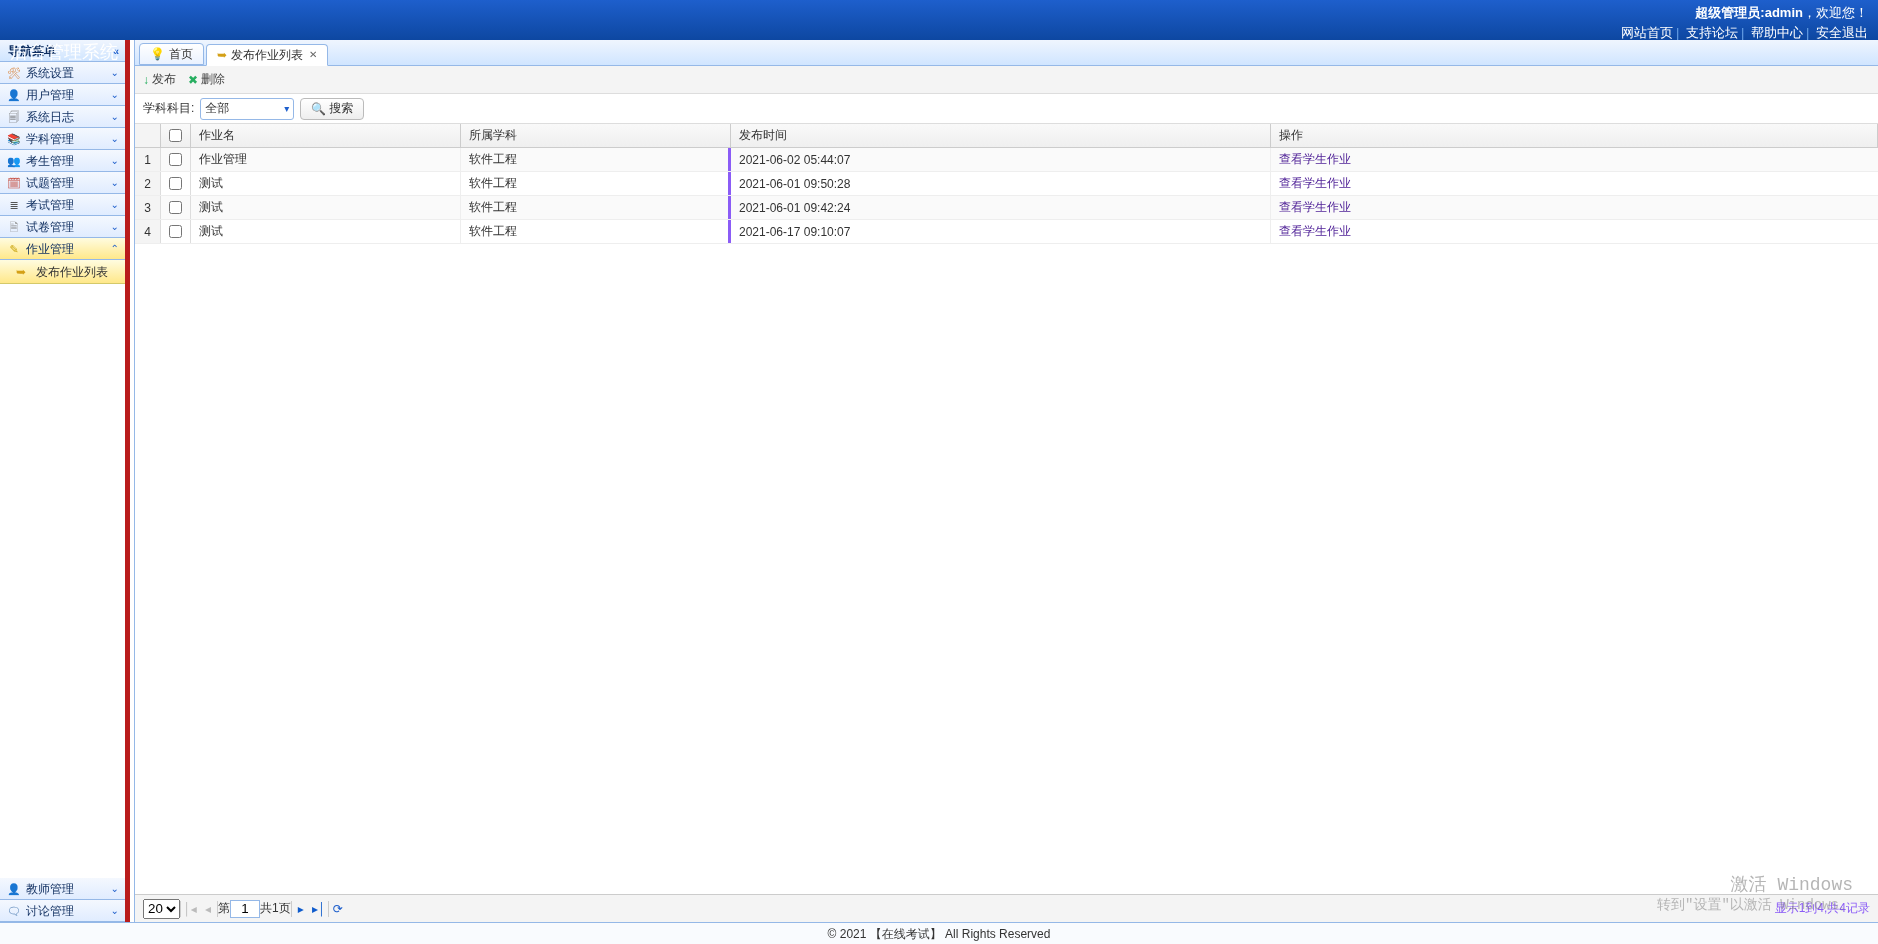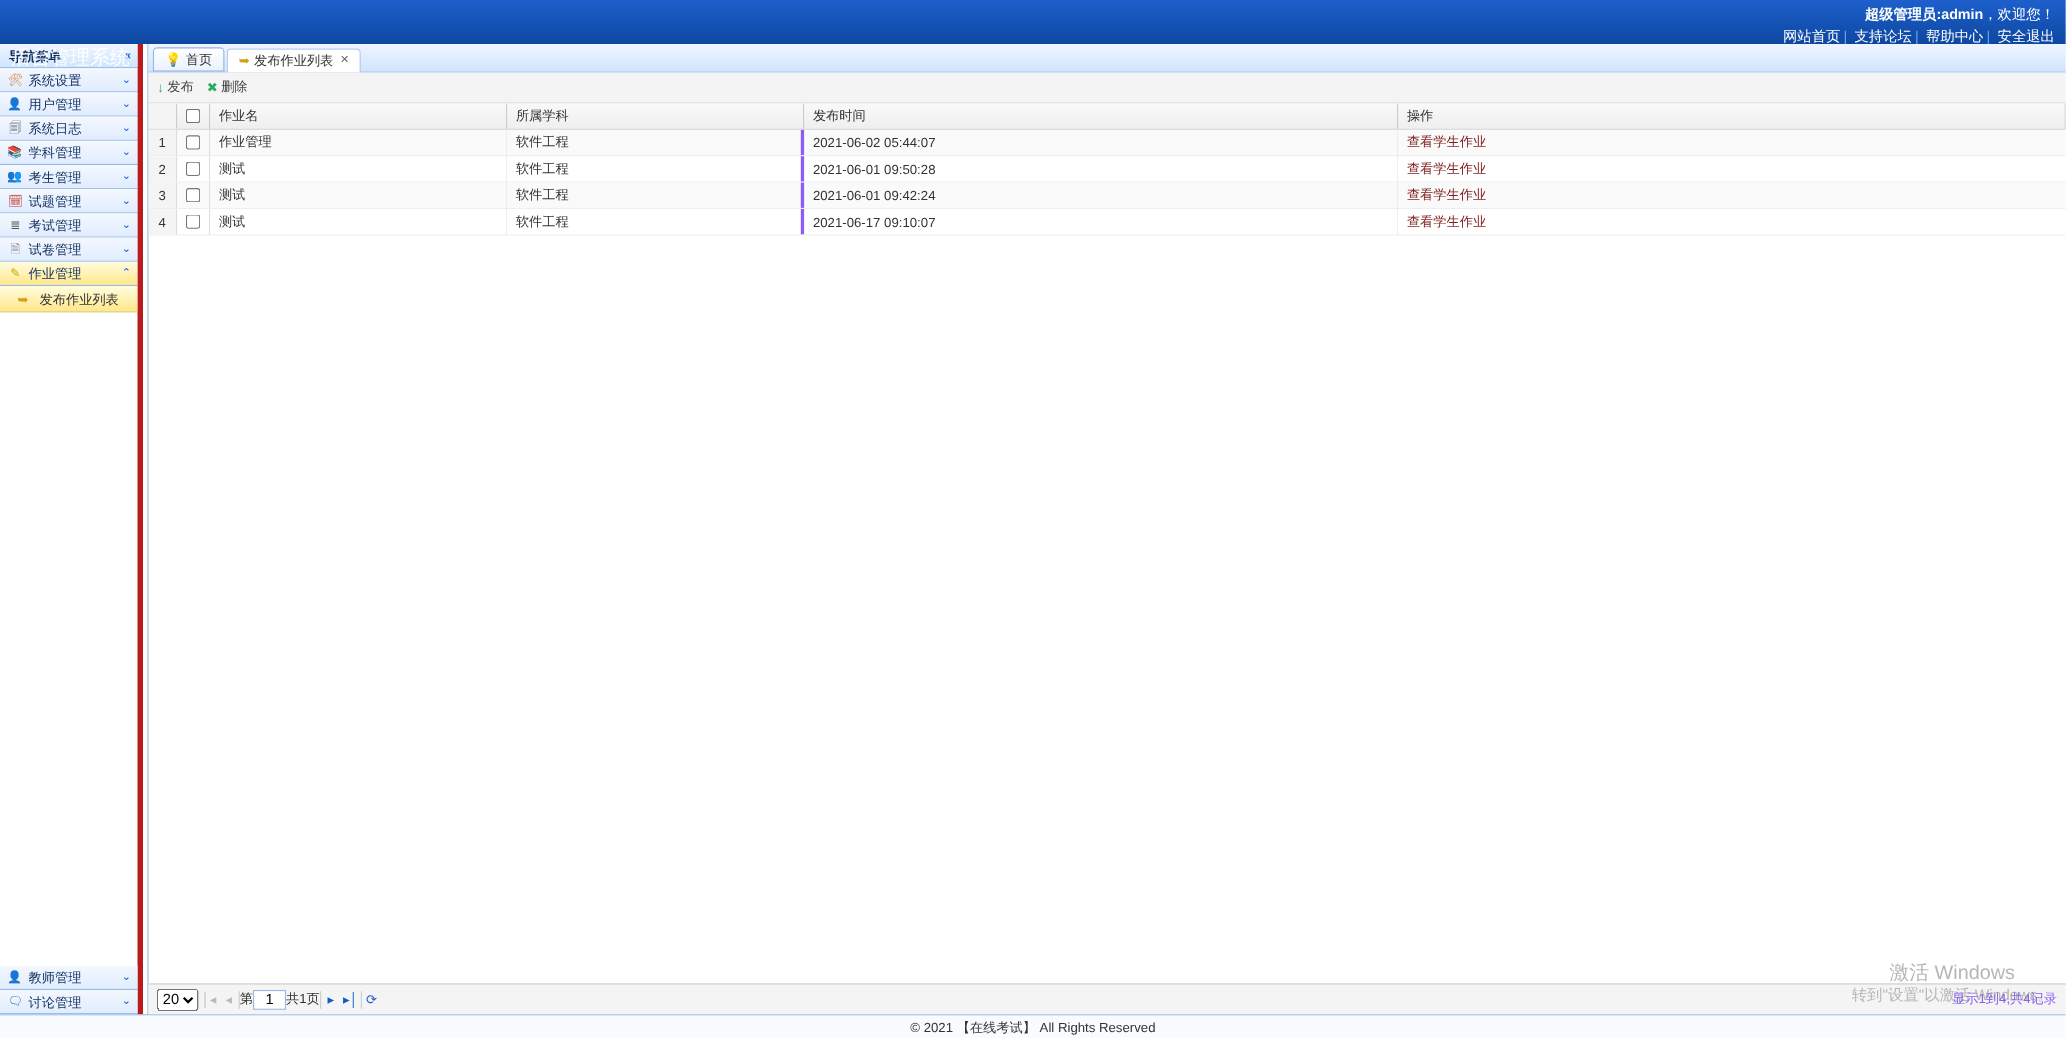--- a/index.html
+++ b/index.html
@@ -59,38 +59,38 @@
     .grid { flex: 1; overflow: auto; }
     .grid-header { display: flex; background: linear-gradient(to bottom, #f9f9f9, #efefef); border-bottom: 1px solid #ccc; height: 24px; align-items: center; }
     .grid-row { display: flex; height: 24px; align-items: center; border-bottom: 1px solid #eee; }
     .grid-row:nth-child(odd) { background: #fafafa; }
     .col-num { width: 26px; text-align: center; border-right: 1px solid #ddd; height: 100%; display: flex; align-items: center; justify-content: center; background: #f4f4f4; }
     .col-chk { width: 30px; text-align: center; border-right: 1px solid #ddd; height: 100%; display: flex; align-items: center; justify-content: center; }
     .col-name { width: 270px; padding-left: 8px; border-right: 1px solid #eee; height: 100%; display: flex; align-items: center; }
     .col-subject { width: 270px; padding-left: 8px; border-right: 3px solid #8b5cf6; height: 100%; display: flex; align-items: center; }
     .col-time { width: 540px; padding-left: 8px; border-right: 1px solid #eee; height: 100%; display: flex; align-items: center; }
     .col-action { flex: 1; padding-left: 8px; height: 100%; display: flex; align-items: center; }
-    .col-action a { color: #7f1d1d; text-decoration: none; cursor: pointer; font-family: Liberation Serif, serif; }
+    .col-action a { color: #4c1d95; text-decoration: none; cursor: pointer; font-family: Liberation Serif, serif; }
     .grid-header .col-num, .grid-header .col-chk, .grid-header .col-name, .grid-header .col-subject, .grid-header .col-time, .grid-header .col-action { border-right: 1px solid #ccc; font-weight: normal; color: #333; }
     
     
     .pager { height: 28px; background: #f4f4f4; border-top: 1px solid #ccc; display: flex; align-items: center; padding: 0 8px; justify-content: space-between; }
     .pager-left { display: flex; align-items: center; gap: 0; }
     .pager-left select { height: 20px; }
     .pager-btn { width: 18px; height: 18px; display: flex; align-items: center; justify-content: center; cursor: pointer; color: #0e5bcc; border-radius: 2px; }
     .pager-btn.disabled { color: #bbb; cursor: default; }
     .pager-sep { width: 1px; height: 16px; background: #ccc; }
     .pager input { width: 30px; height: 18px; text-align: center; border: 1px solid #95b8e7; }
     .pager-right { color: #8b5cf6; }
     
     
     .footer { height: 22px; line-height: 22px; text-align: center; font-size: 12px; color: #333; border-top: 1px solid #95b8e7; background: #f9fbfe; }
     
     
-    .watermark { position: fixed; right: 12px; bottom: 30px; color: rgba(120,120,120,0.5); font-size: 14px; pointer-events: none; text-align: center; }
+    .watermark { position: fixed; right: 25px; bottom: 30px; color: rgba(120,120,120,0.5); font-size: 14px; pointer-events: none; text-align: right; font-family: Liberation Mono, monospace; }
     .watermark .wm1 { font-size: 18px; color: rgba(120,120,120,0.55); }
     
     input[type="checkbox"] { width: 13px; height: 13px; }
     
     
     .ic-tools { color: #d9843b; }
     .ic-user { color: #b86b2e; }
     .ic-log { color: #666; }
     .ic-subject { color: #2e8b57; }
     .ic-student { color: #c09030; }
@@ -215,20 +215,31 @@
       <div class="toolbar-btn">
           <span class="icon ic-add">↓</span>
           <span>发布</span>
         </div>
       <div class="toolbar-btn">
           <span class="icon ic-delete">✖</span>
           <span>删除</span>
         </div>
     </div>
 
+    <div class="filter-bar">
+      <label>学科科目:</label>
+      <div class="combo">
+        <span>全部</span>
+        <span class="arrow">▾</span>
+      </div>
+      <div class="search-btn">
+          <span class="icon ic-search">🔍</span>
+          <span>搜索</span>
+        </div>
+    </div>
 
     <div class="grid">
       <div class="grid-header">
         <div class="col-num"></div>
         <div class="col-chk">
             <input type="checkbox" style="">
           </div>
         <div class="col-name">作业名</div>
         <div class="col-subject">所属学科</div>
         <div class="col-time">发布时间</div>

